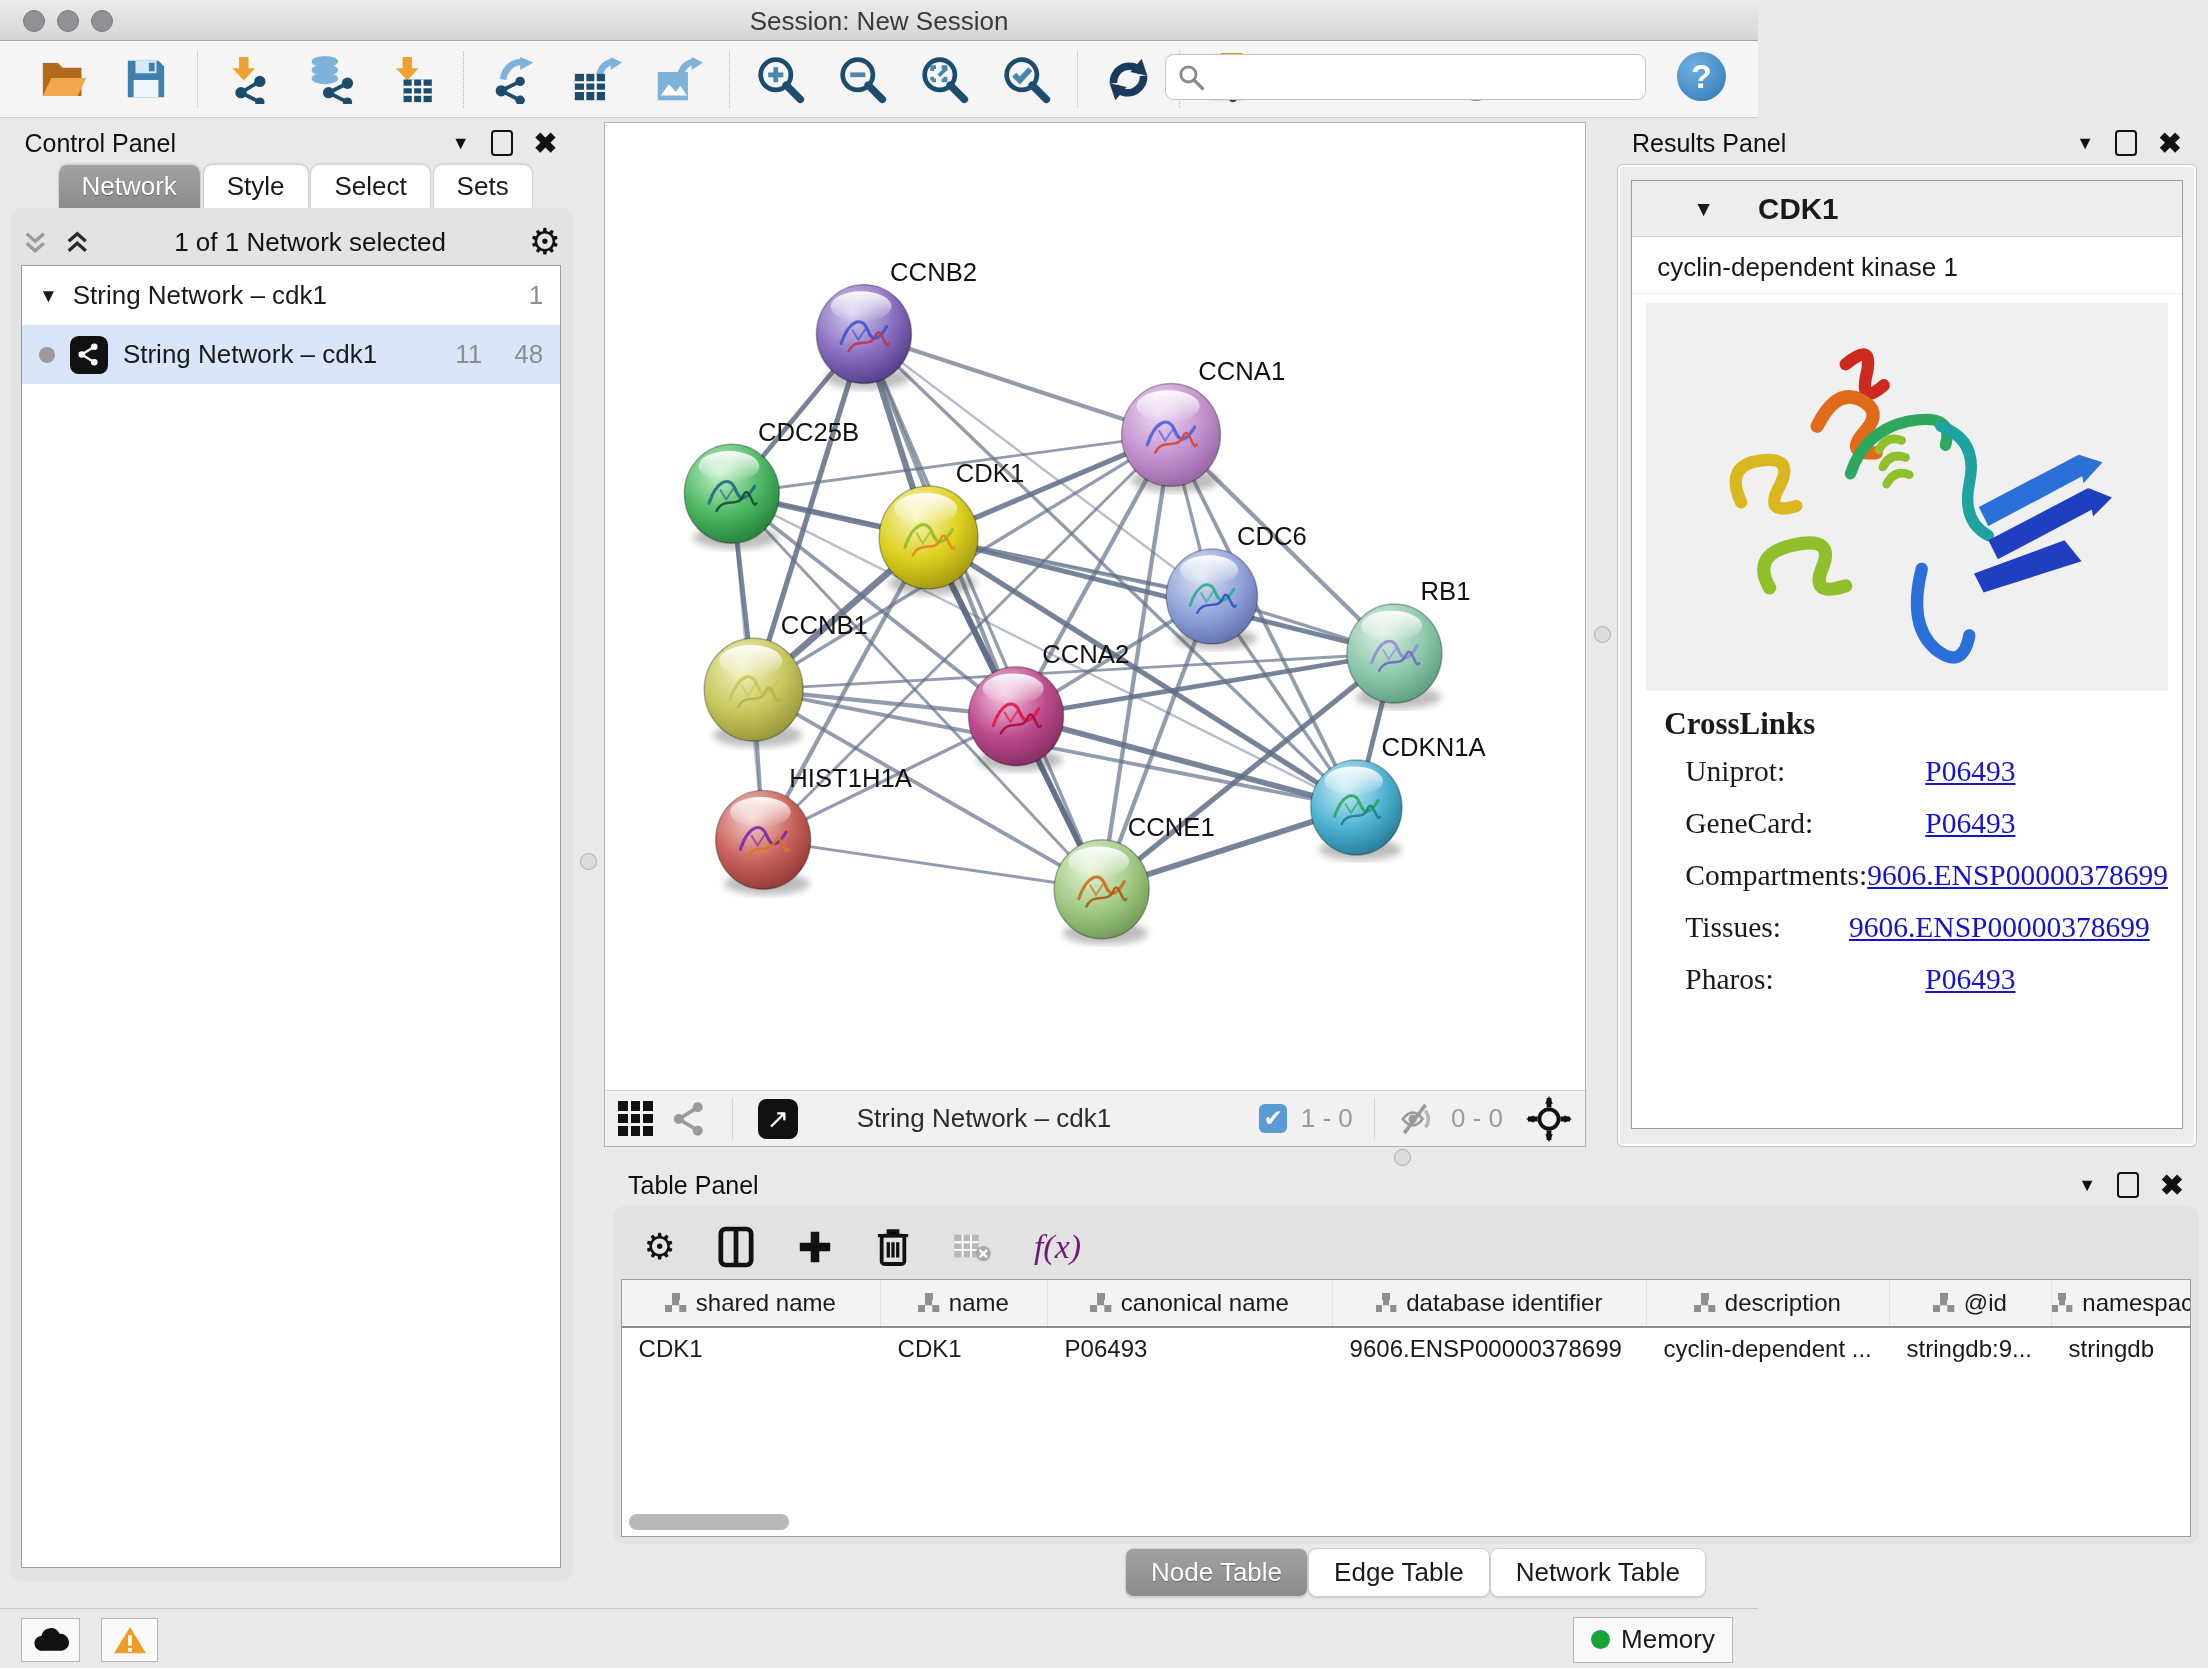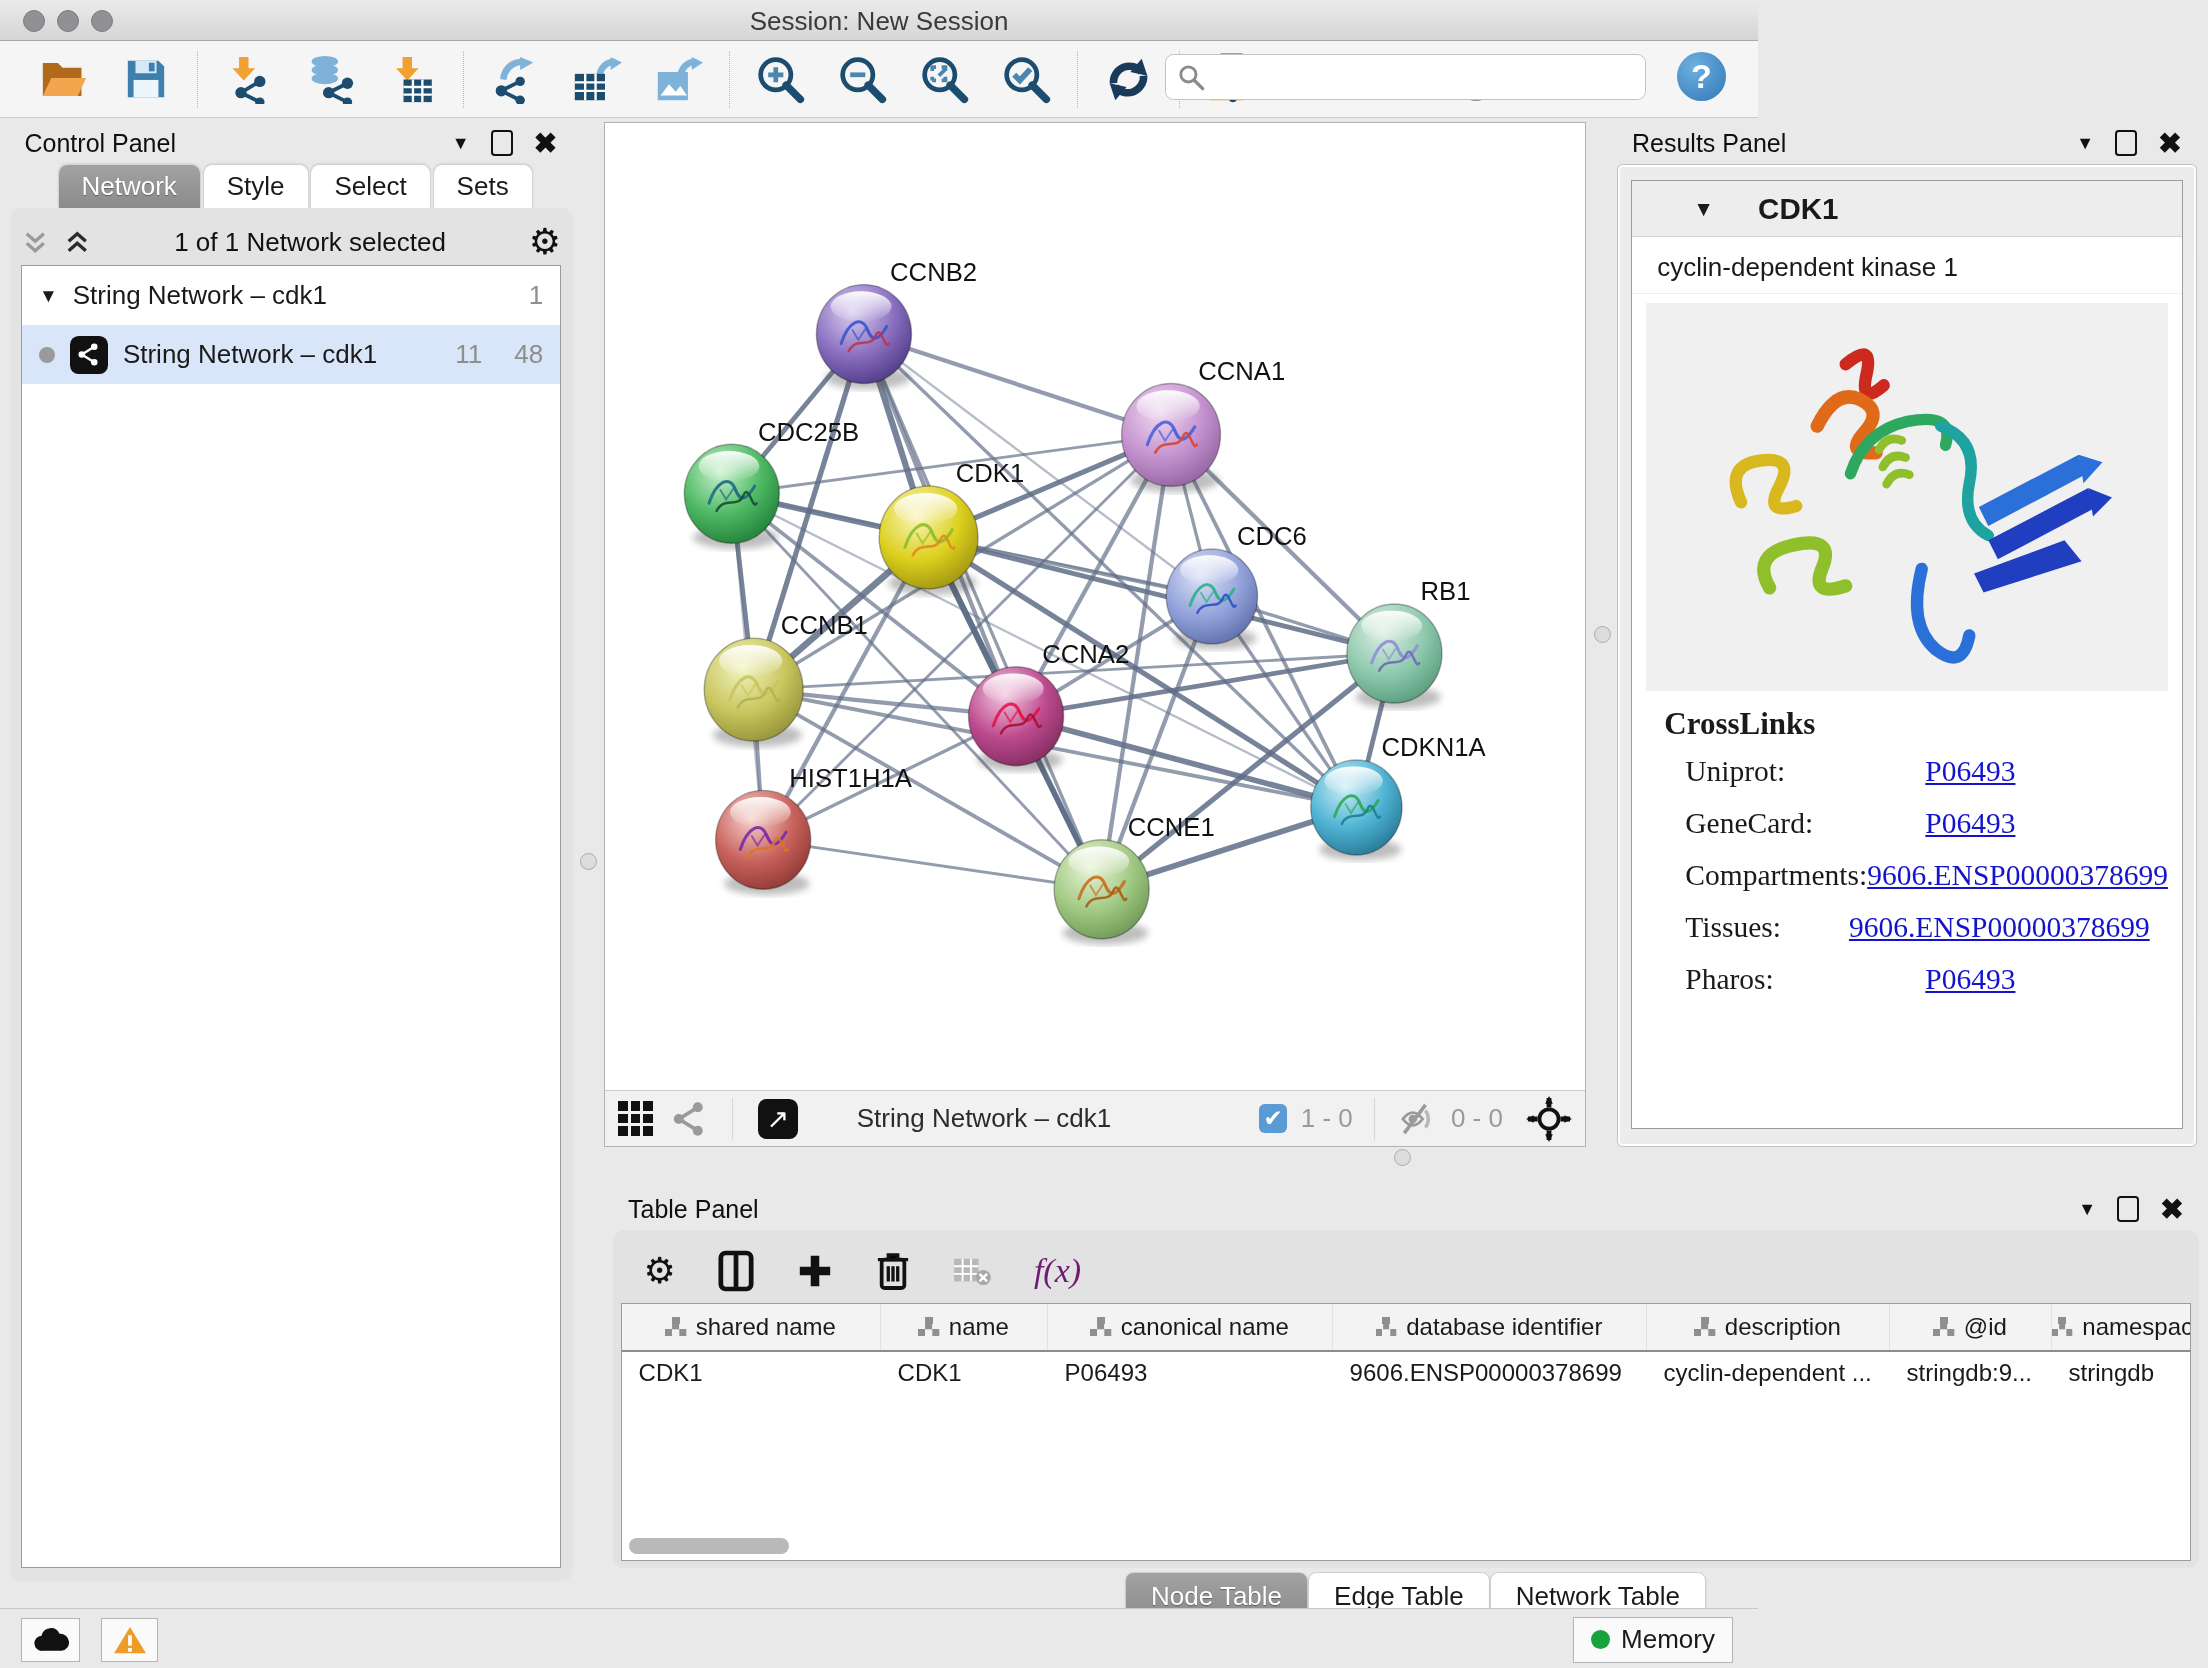--- a/index.html
+++ b/index.html
@@ -86,21 +86,21 @@
   .rp-desc{font-size:26px;padding:15px 25px 9.5px;border-bottom:1px solid #f0f0f0;}
   .rp-imgwrap{height:388px;background:#f0f0f0;margin:9.5px 13.3px;display:flex;align-items:center;
     justify-content:center;}
   .rp-cross{font-family:"Liberation Serif","DejaVu Serif",serif;padding:5.7px 32px;}
   .cl-head{font-size:31px;font-weight:bold;margin-bottom:13.3px;}
   .cl-row{display:flex;font-size:29.5px;margin:0 0 19px 21px;}
   .cl-label{width:240px;}
   .cl-link{color:#1414cc;text-decoration:underline;}
 
   
-  .tablep{position:absolute;left:613px;top:1164px;width:1586px;height:438px;display:flex;flex-direction:column;margin-top:24px;}
+  .tablep{position:absolute;left:613px;top:1164px;width:1586px;height:438px;display:flex;flex-direction:column;}
   .tp-body{background:#e2e2e2;border-radius:11.4px;padding:9.5px 7.6px 7.6px;display:flex;
     flex-direction:column;height:321px;}
   .tp-toolbar{height:63px;display:flex;align-items:center;gap:42px;padding-left:23px;}
   .tp-tablebox{flex:1;background:#fff;border:1.9px solid #9c9c9c;position:relative;overflow:hidden;}
   .thead{display:flex;background:#f3f3f3;border-bottom:2.9px solid #8c8c8c;height:46px;}
   .th{display:flex;align-items:center;justify-content:center;gap:9.5px;font-size:24px;
     border-right:1.9px solid #e2e2e2;overflow:hidden;white-space:nowrap;flex-shrink:0;box-sizing:border-box;}
   .trow{display:flex;height:44px;}
   .td{font-size:24px;padding:7.6px 0 0 17px;overflow:hidden;white-space:nowrap;flex-shrink:0;box-sizing:border-box;}
   .hthumb{position:absolute;left:7.6px;bottom:5.7px;width:160px;height:16px;border-radius:8.6px;background:#b9b9b9;}

